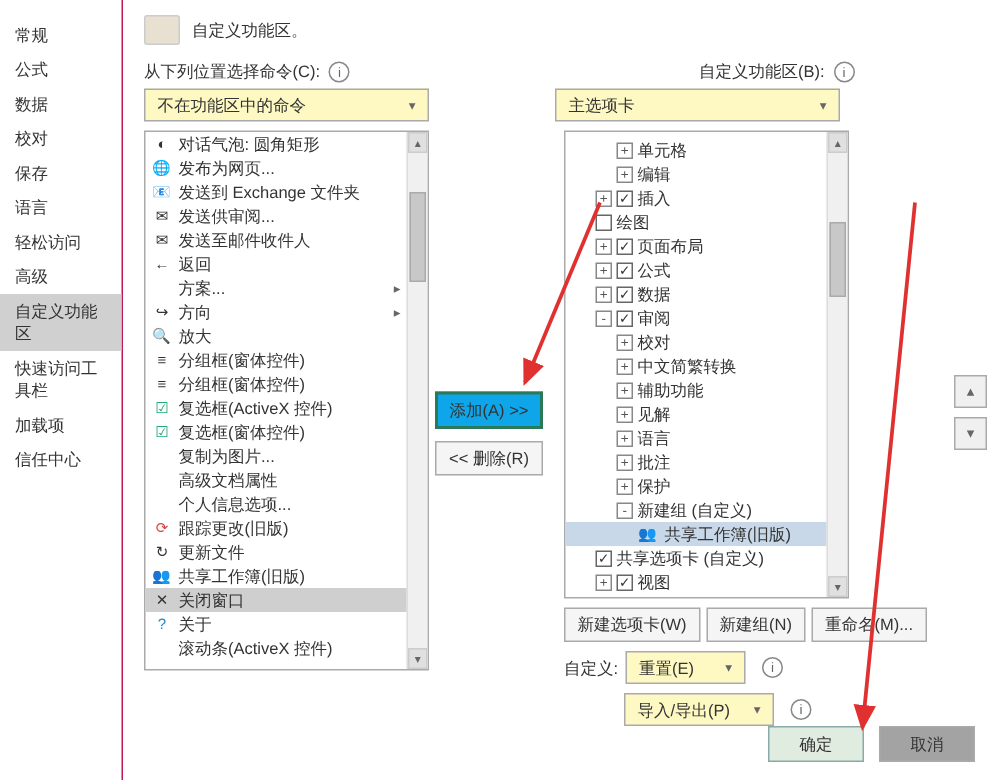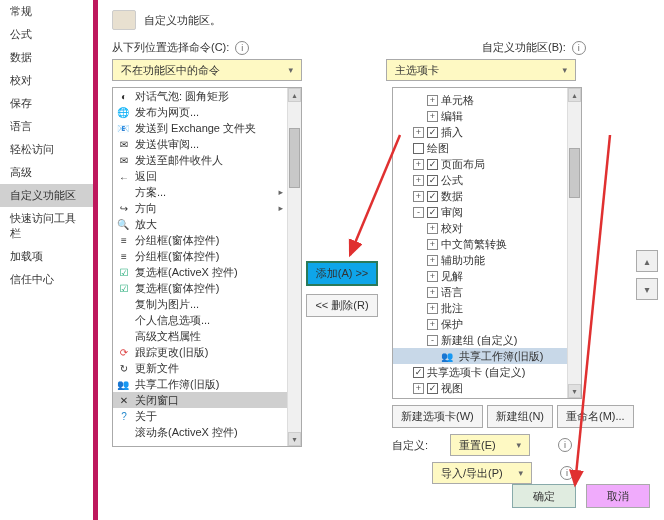--- a/index.html
+++ b/index.html
@@ -1,18 +1,18 @@
 <!DOCTYPE html>
 <html><head>
 <meta charset="utf-8">
 <style>
 *{box-sizing:border-box;font-family:"Microsoft YaHei",sans-serif;font-size:11px;color:#333}
 body{margin:0;background:#fff;width:664px;height:520px;position:relative;overflow:hidden}
 .page{display:flex;height:520px}
-.nav{width:98px;border-right:5px solid #be185d;}
+.nav{width:82px;border-right:1px solid #be185d;padding-top:12px}
 .nav-item{padding:4px 10px;cursor:pointer}
 .nav-item.sel{background:#d0d0d0}
 .main{flex:1;padding:10px 14px;position:relative}
 .hdr{display:flex;align-items:center;margin-bottom:10px}
 .hdr .ico{width:24px;height:20px;background:#e8e0d0;border:1px solid #ccc;border-radius:2px;margin-right:8px}
 .cols-lbl{display:flex;margin-bottom:4px}
 .cols-lbl>div:first-child{width:280px}
 .drop{display:inline-flex;align-items:center;justify-content:space-between;border:1px solid #aaa;height:22px;padding:0 8px;background:#fef9c3;cursor:pointer}
 .drop.l{width:190px}
 .drop.r{width:190px}
@@ -32,25 +32,25 @@
 .btn{border:1px solid #aaa;background:#f5f5f5;padding:3px 8px;cursor:pointer;white-space:nowrap}
 .btn.hl{border:2px solid #2a7a5a;background:#0ea5e9}
 .rt{margin-left:10px}
 .tree{padding:4px 0}
 .tn{display:flex;align-items:center;height:16px;white-space:nowrap}
 .tg{width:11px;height:11px;border:1px solid #888;display:flex;align-items:center;justify-content:center;font-size:9px;line-height:1;margin-right:3px;color:#555;flex-shrink:0}
 .cb{width:11px;height:11px;border:1px solid #666;display:inline-flex;align-items:center;justify-content:center;font-size:9px;margin-right:3px;flex-shrink:0;color:#333}
 .tn.sel{background:#c8d8e8}
 .under{margin-top:6px}
 .row-b{display:flex;gap:4px;margin-bottom:6px}
-.row-c{display:flex;align-items:center;gap:22px;margin-bottom:6px}
+.row-c{display:flex;align-items:center;gap:5px;margin-bottom:6px}
 .side-btns{position:absolute;right:6px;top:250px;display:flex;flex-direction:column;gap:6px}
 .sq{width:22px;height:22px;border:1px solid #aaa;background:#f0f0f0;display:flex;align-items:center;justify-content:center;cursor:pointer;font-size:10px;color:#666}
 .footer{position:absolute;right:14px;bottom:12px;display:flex;gap:10px}
-.fbtn{width:64px;height:24px;border:1px solid #aaa;background:#f0abfc;display:flex;align-items:center;justify-content:center;cursor:pointer}
+.fbtn{width:64px;height:24px;border:1px solid #aaa;background:#a3a3a3;display:flex;align-items:center;justify-content:center;cursor:pointer}
 .fbtn.ok{background:#e0ece0;border-color:#8aa}
 svg.arrow{position:absolute;pointer-events:none}
 </style>
 </head>
 <body>
 
 <div class="page">
   <div class="nav" id="nav">
       <div class="nav-item">常规</div>
       <div class="nav-item">公式</div>
@@ -142,25 +142,25 @@
             <div class="li">
               <span class="ico-s" style="color: rgb(34, 170, 119);">☑</span>
               <span>复选框(窗体控件)</span>
             </div>
             <div class="li">
               <span class="ico-s"></span>
               <span>复制为图片...</span>
             </div>
             <div class="li">
               <span class="ico-s"></span>
+              <span>高级文档属性</span>
+            </div>
+            <div class="li">
+              <span class="ico-s"></span>
               <span>个人信息选项...</span>
-            </div>
-            <div class="li">
-              <span class="ico-s"></span>
-              <span>高级文档属性</span>
             </div>
             <div class="li">
               <span class="ico-s" style="color: rgb(221, 68, 68);">⟳</span>
               <span>跟踪更改(旧版)</span>
             </div>
             <div class="li">
               <span class="ico-s">↻</span>
               <span>更新文件</span>
             </div>
             <div class="li">

